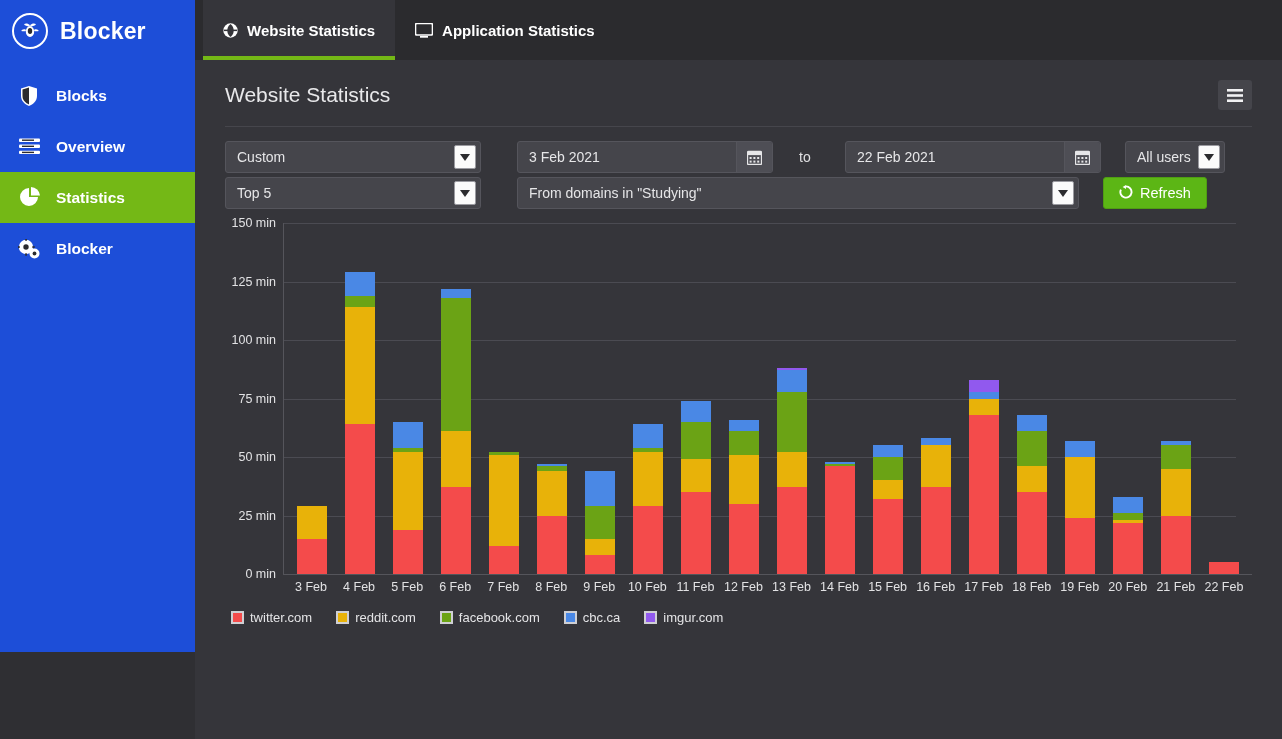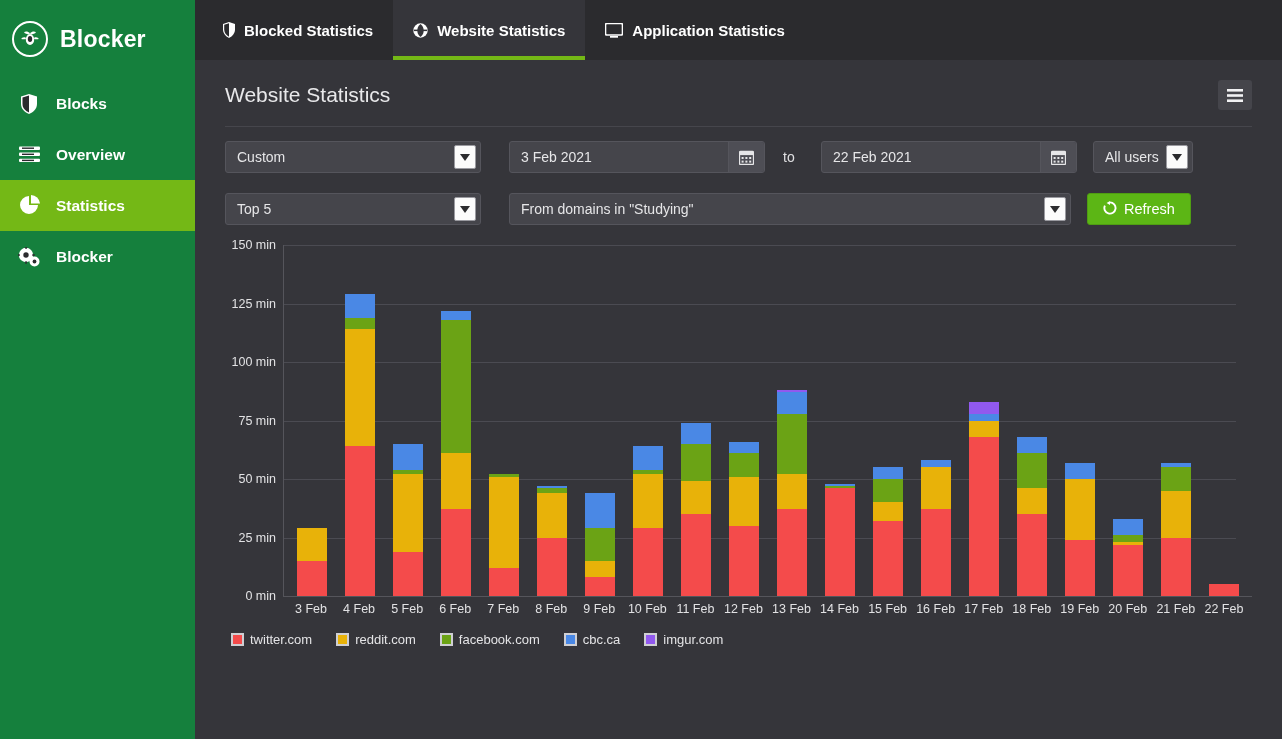--- a/index.html
+++ b/index.html
@@ -9,23 +9,23 @@
     width: 1282px; height: 739px;
     background: #2f2f33;
     font-family: "Liberation Sans", sans-serif;
     overflow: hidden;
   }
   .app { display: flex; width: 1282px; height: 739px; }
 
   
   .sidebar {
     width: 195px; flex: 0 0 195px;
-    background: #15803d;
-    height: 739px;
-    padding-top: 8px;
+    background: #1d4ed8;
+    height: 652px;
+    padding-top: 0;
   }
   .brand {
     display: flex; align-items: center;
     gap: 12px;
     height: 62px;
     padding-left: 12px;
   }
   .brand-logo {
     width: 36px; height: 36px; border-radius: 50%;
     border: 2px solid #ffffff;
@@ -98,21 +98,21 @@
   .panel-title { color: #e8e8ea; font-size: 21px; }
   .menu-btn {
     width: 34px; height: 30px;
     background: #45454b;
     border-radius: 3px;
     display: flex; align-items: center; justify-content: center;
     cursor: pointer;
   }
 
   .filters { padding-top: 14px; }
-  .filter-row { display: flex; align-items: center; gap: 0; margin-bottom: 20px; }
+  .filter-row { display: flex; align-items: center; gap: 8px; margin-bottom: 4px; }
 
   .select {
     position: relative;
     height: 32px;
     background: #45454b;
     border: 1px solid #55555c;
     border-radius: 3px;
     color: #e6e6e8;
     font-size: 14px;
     display: flex; align-items: center;
@@ -301,29 +301,20 @@
           </svg>
         </span>
         <span>Blocker</span>
       </div>
     </nav>
   </aside>
 
   <div class="main">
 
     <div class="tabbar">
-      <div class="tab">
-        <span class="tab-ico">
-          <svg width="12" height="16" viewBox="0 0 12 16" aria-hidden="true">
-            <path d="M6 0 L12 2 V7.6 C12 11.6 9 14.8 6 16 C3 14.8 0 11.6 0 7.6 V2Z" fill="#ffffff"></path>
-            <path d="M6 1.3 V14.7 C3.6 13.6 1.2 11.2 1.2 7.6 V2.8Z" fill="#2b2b2e"></path>
-          </svg>
-        </span>
-        <span>Blocked Statistics</span>
-      </div>
 
       <div class="tab active">
         <span class="tab-ico">
           <svg width="15" height="15" viewBox="0 0 15 15" aria-hidden="true">
             <circle cx="7.5" cy="7.5" r="7.2" fill="#ffffff"></circle>
             <path d="M7.5 1 C5.2 3 4.3 5 4.3 7.5 C4.3 10 5.2 12 7.5 14 C9.8 12 10.7 10 10.7 7.5 C10.7 5 9.8 3 7.5 1Z" fill="#35353a"></path>
             <rect x="0.8" y="6.6" width="13.4" height="1.5" fill="#35353a"></rect>
           </svg>
         </span>
         <span>Website Statistics</span>

